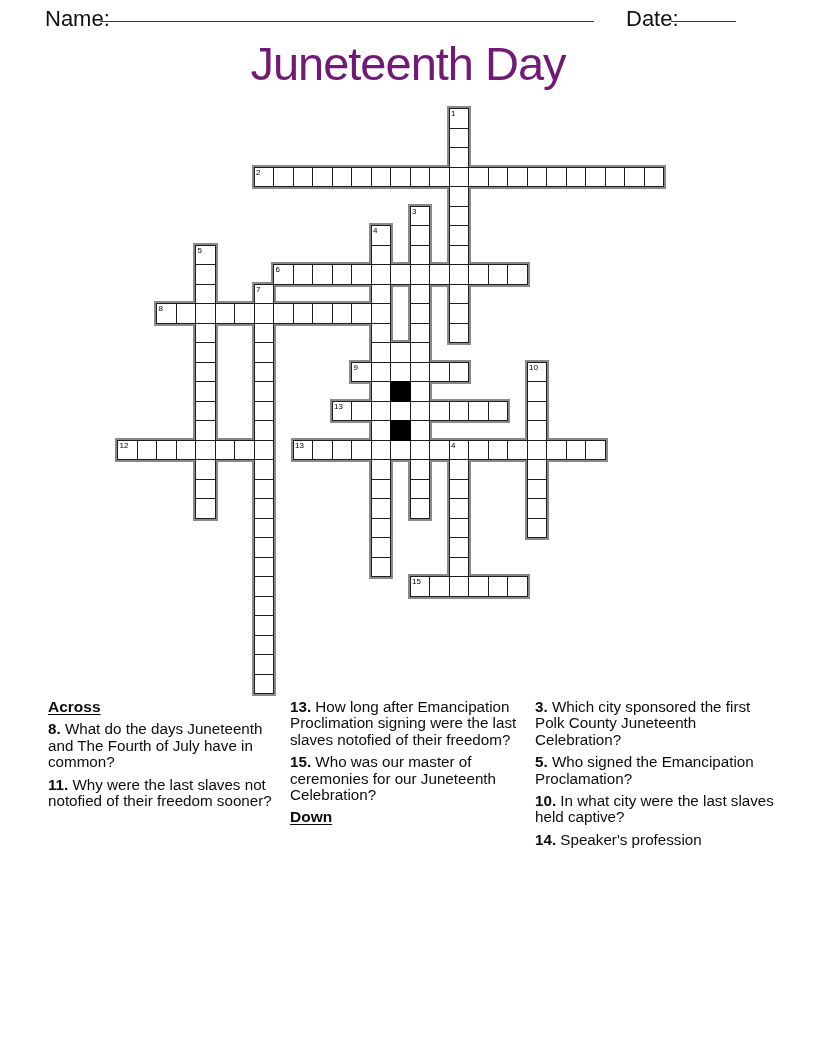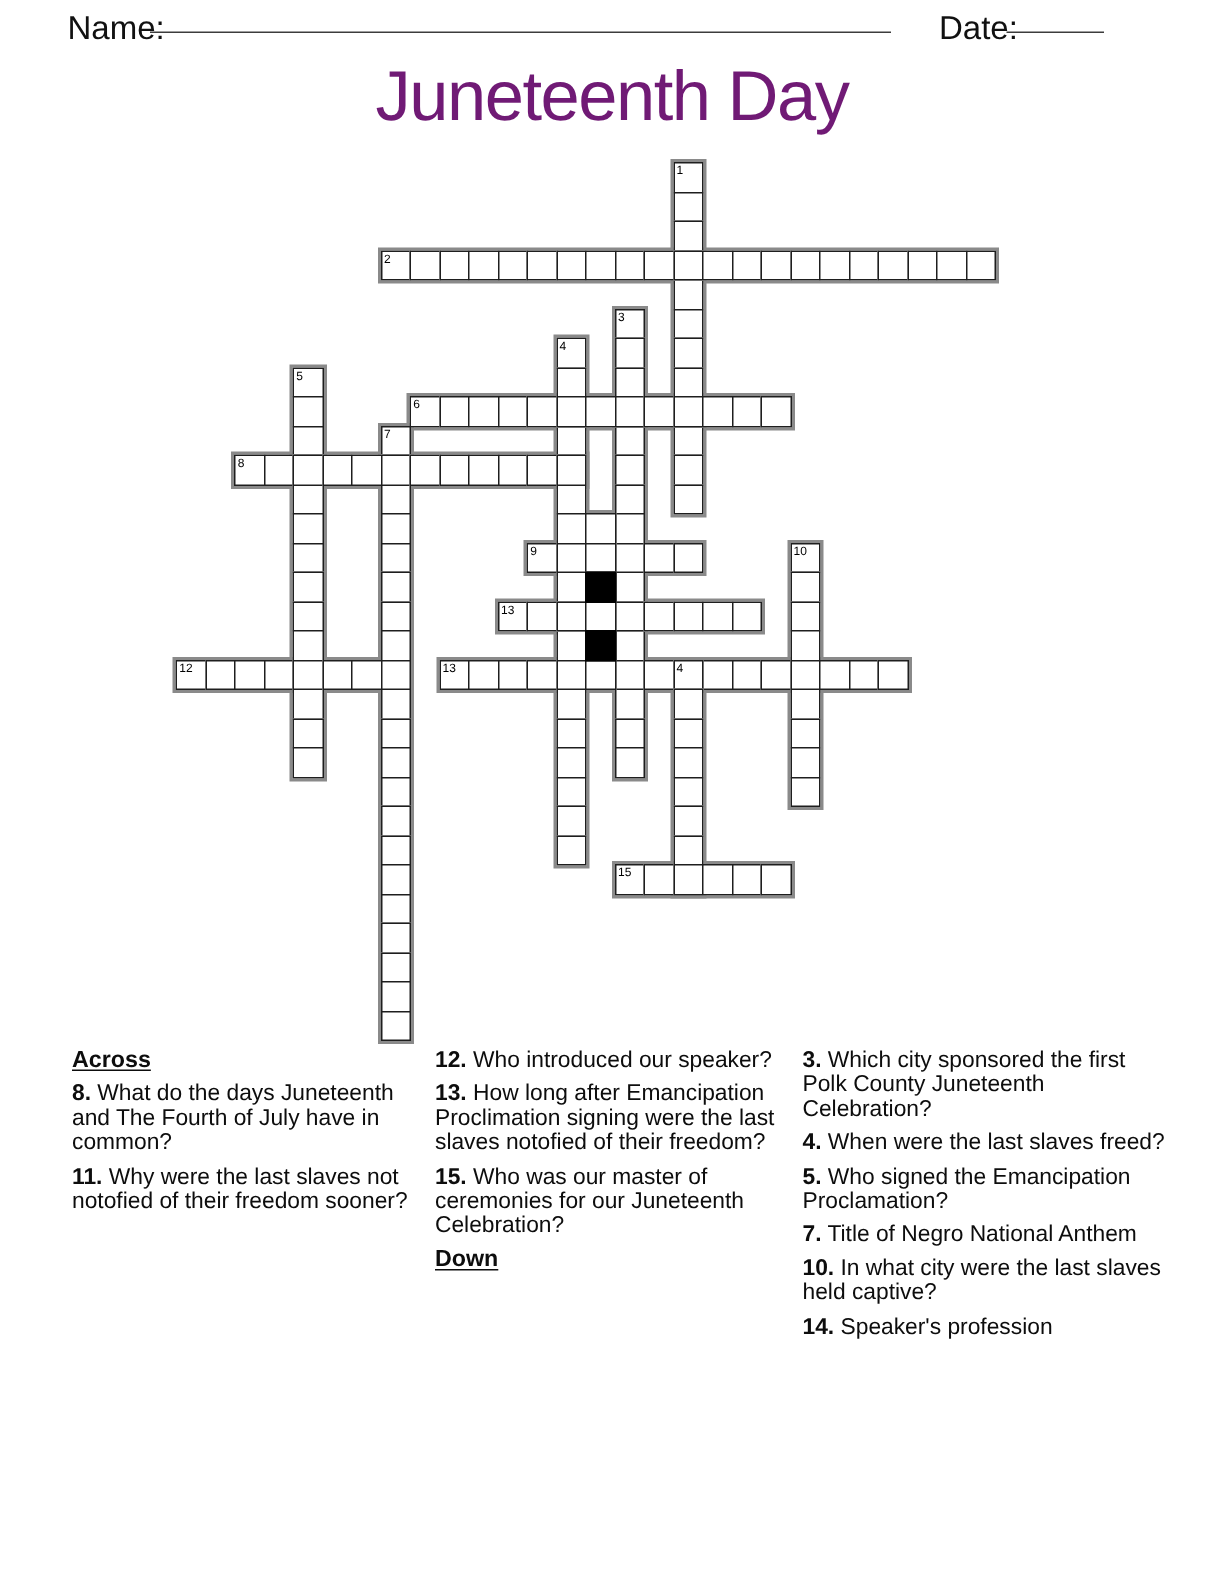--- a/index.html
+++ b/index.html
@@ -274,27 +274,24 @@
       <div class="gnum" style="left: 448.5px; top: 439.5px;">4</div>
       <div class="gnum" style="left: 409.5px; top: 576px;">15</div>
     </div>
 
   <div class="ccol ccol-1" id="ccol-0">
       <p class="chead">Across</p>
       <p class="clue"><b>8.</b> What do the days Juneteenth and The Fourth of July have in common?</p>
       <p class="clue"><b>11.</b> Why were the last slaves not notofied of their freedom sooner?</p>
     </div>
   <div class="ccol ccol-2" id="ccol-1">
-      <p class="clue"><b>12.</b> Who introduced our speaker?</p>
       <p class="clue"><b>13.</b> How long after Emancipation Proclimation signing were the last slaves notofied of their freedom?</p>
       <p class="clue"><b>15.</b> Who was our master of ceremonies for our Juneteenth Celebration?</p>
       <p class="chead">Down</p>
     </div>
   <div class="ccol ccol-3" id="ccol-2">
       <p class="clue"><b>3.</b> Which city sponsored the first Polk County Juneteenth Celebration?</p>
-      <p class="clue"><b>4.</b> When were the last slaves freed?</p>
       <p class="clue"><b>5.</b> Who signed the Emancipation Proclamation?</p>
-      <p class="clue"><b>7.</b> Title of Negro National Anthem</p>
       <p class="clue"><b>10.</b> In what city were the last slaves held captive?</p>
       <p class="clue"><b>14.</b> Speaker's profession</p>
     </div>
 
 </div>
 
 </body></html>

